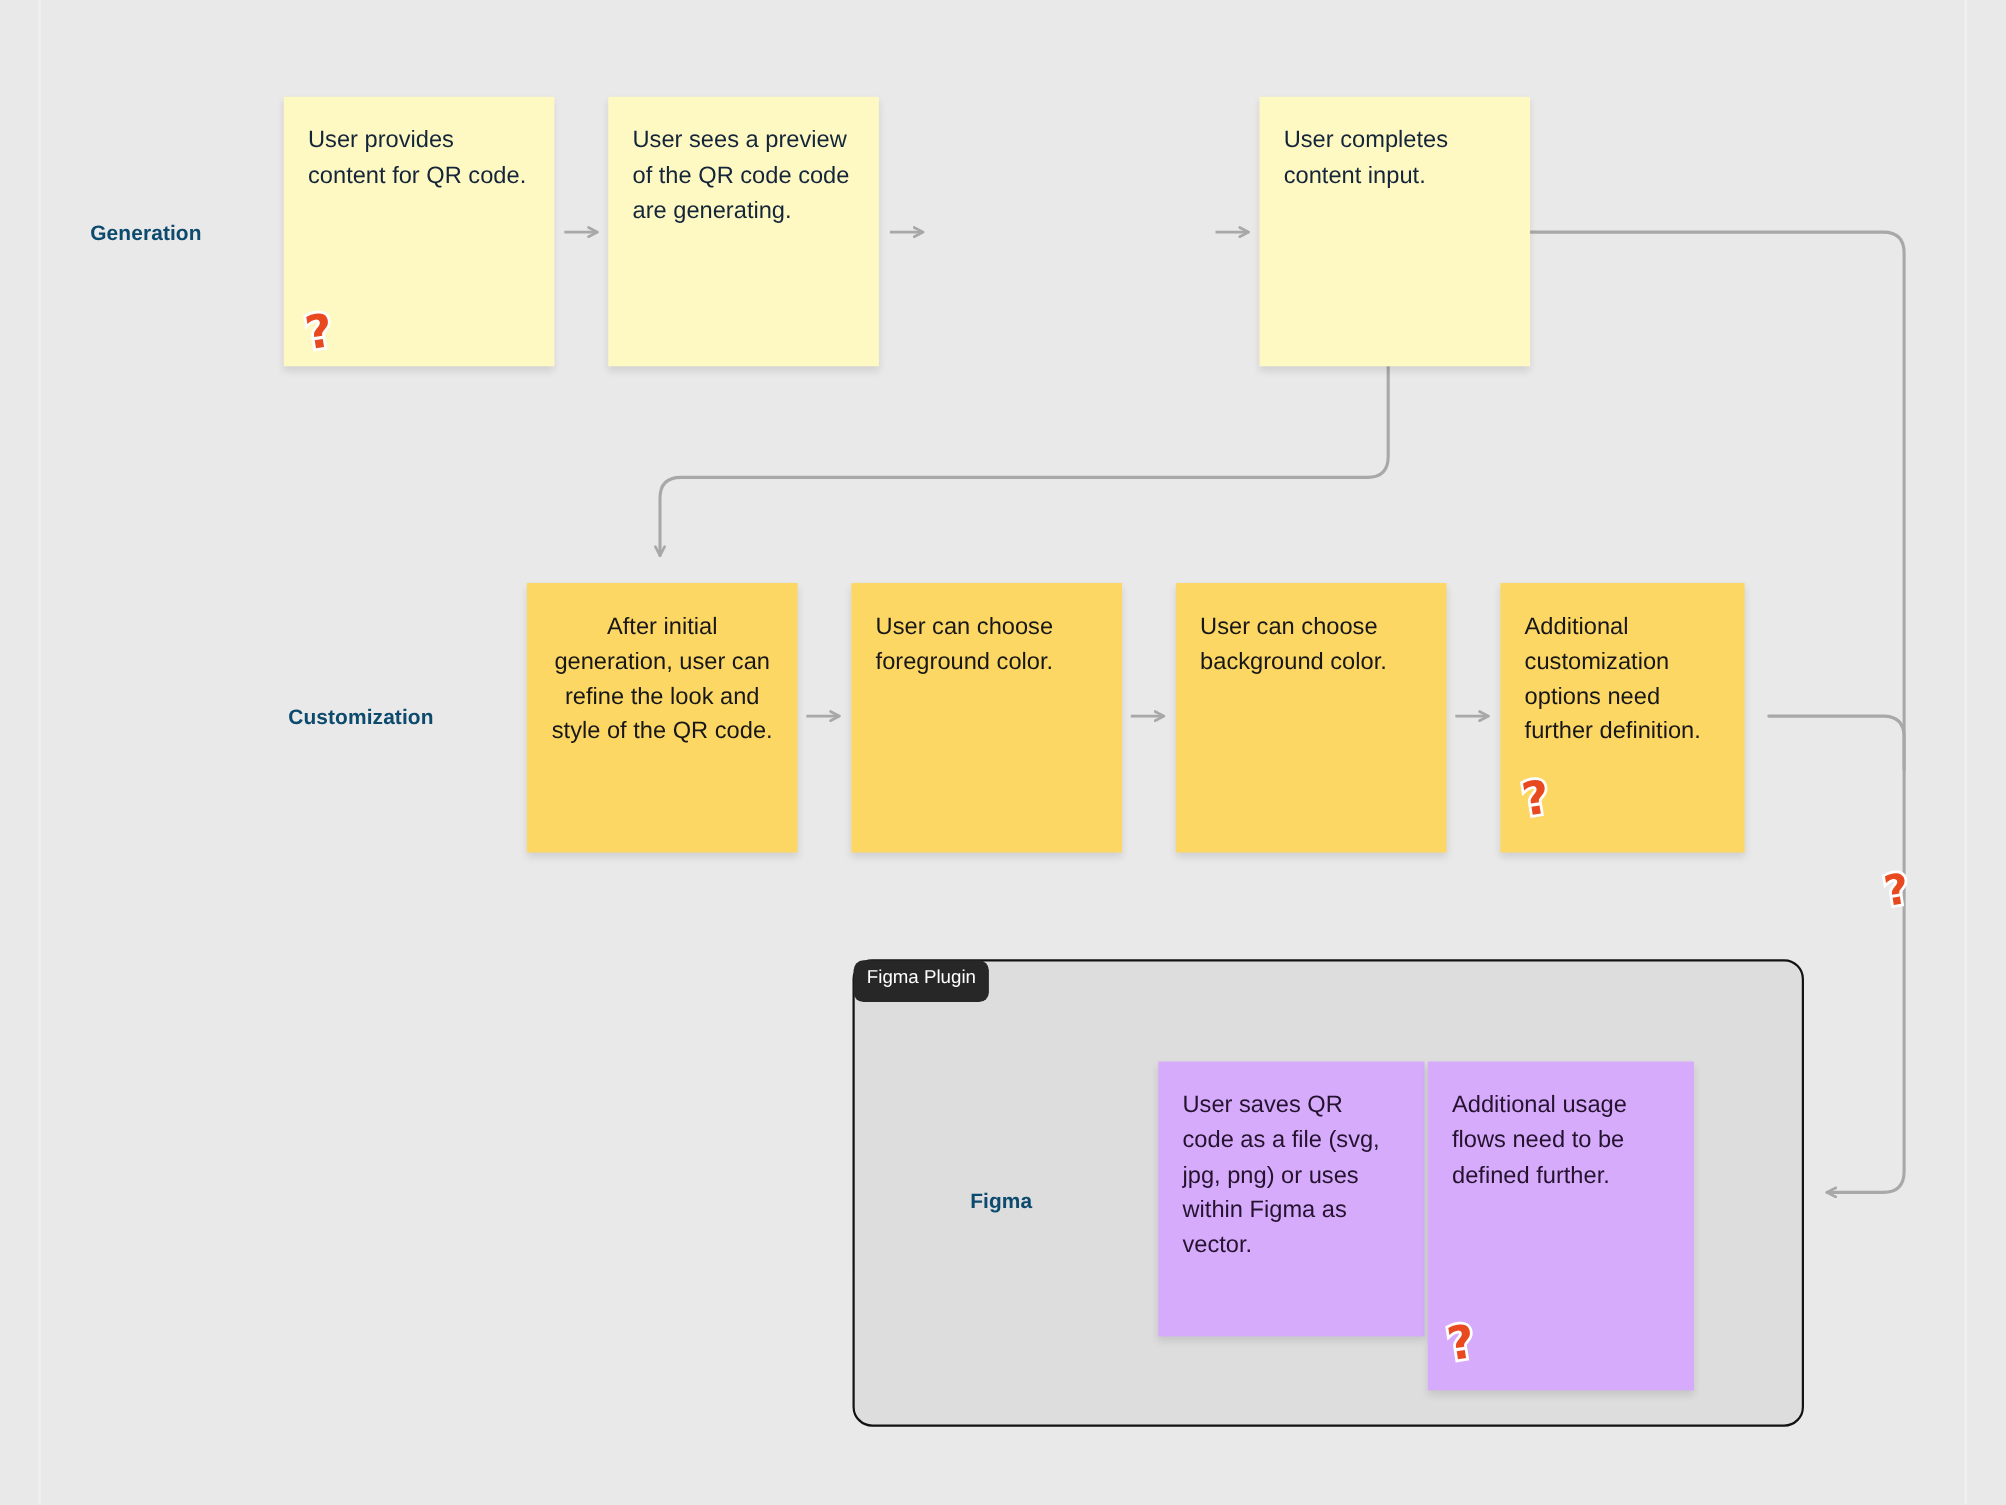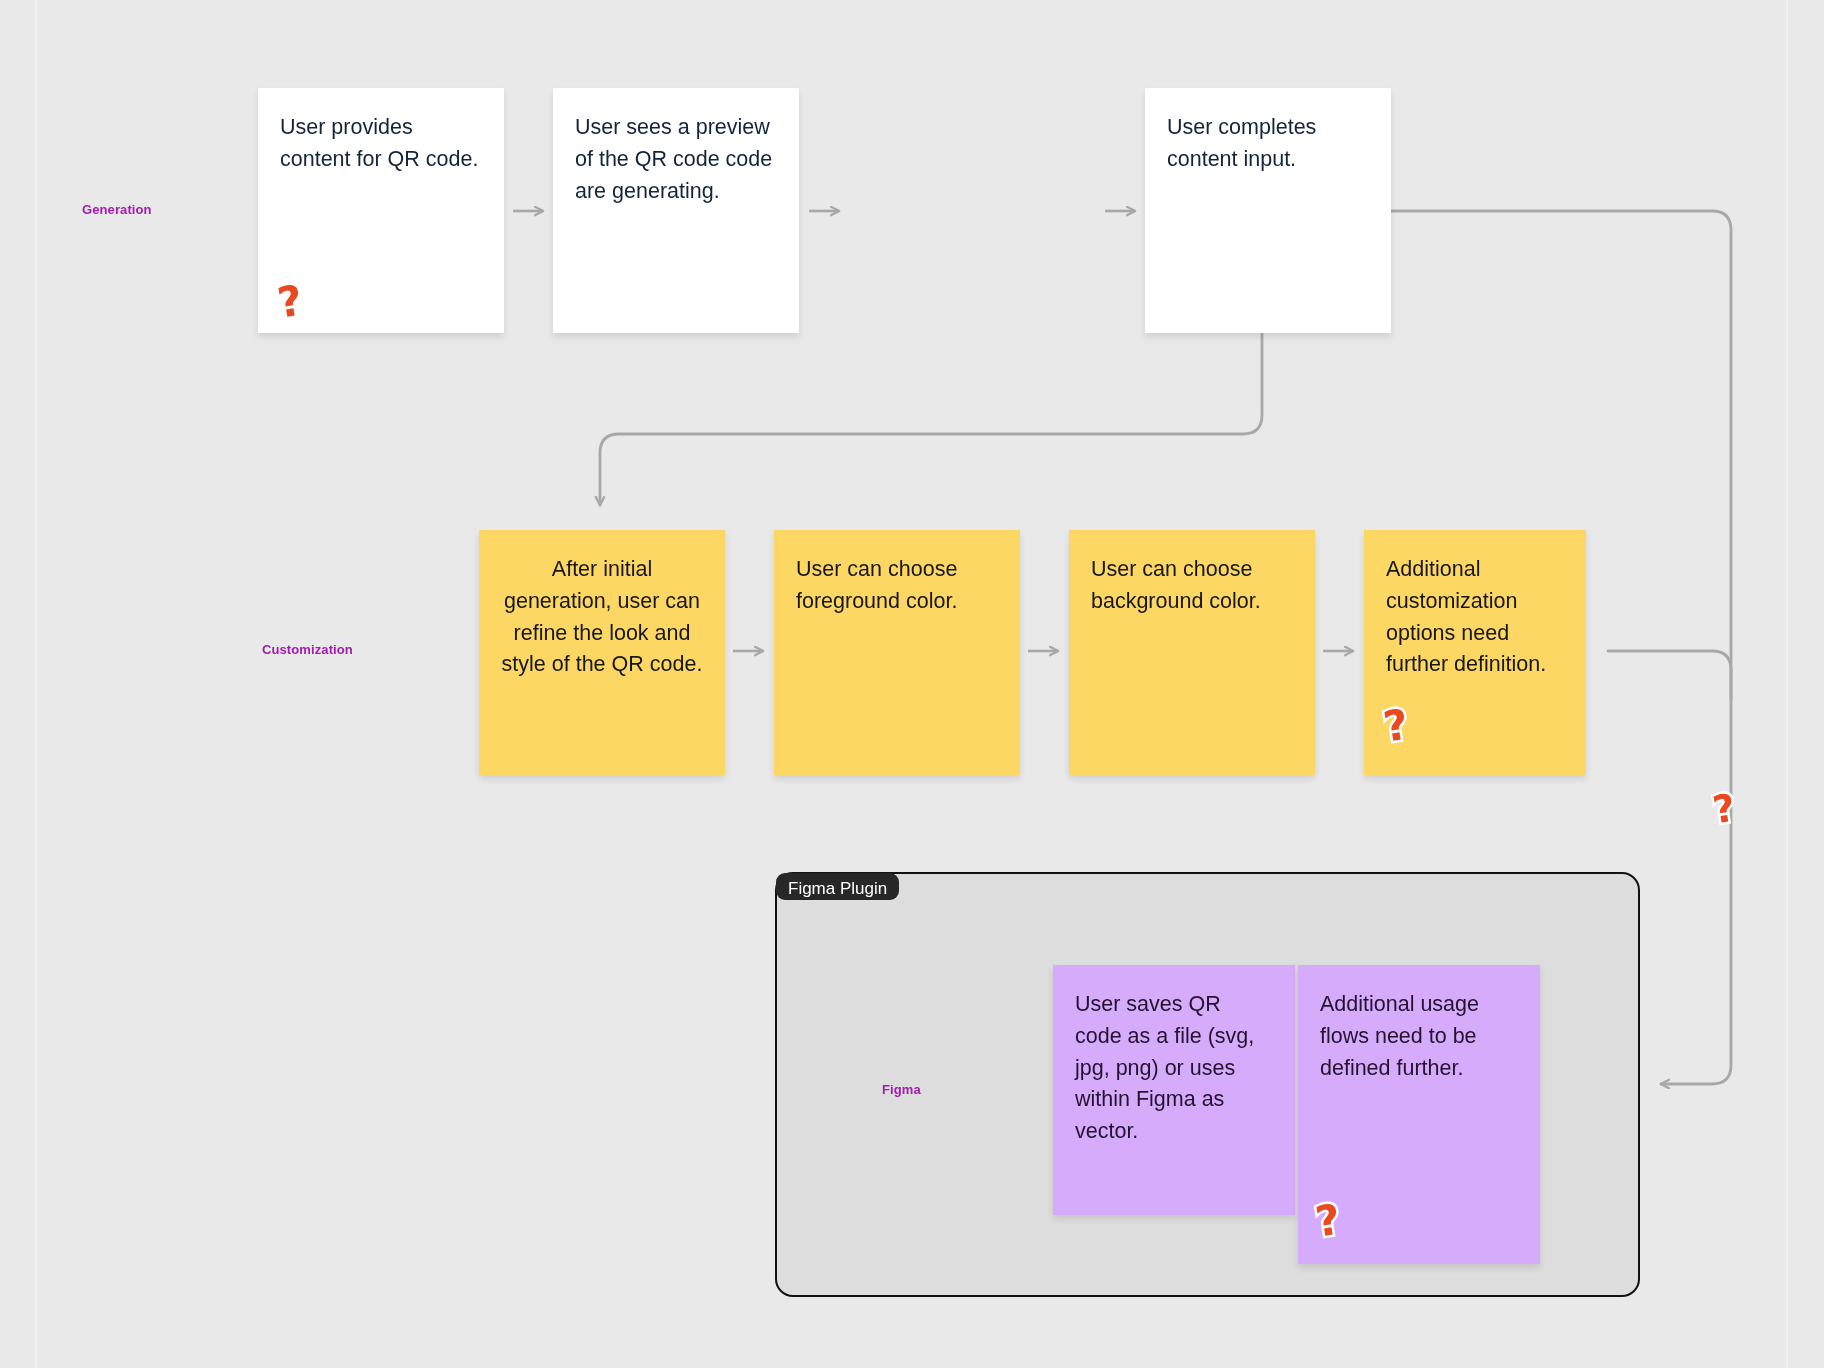--- a/index.html
+++ b/index.html
@@ -23,41 +23,41 @@
     position: absolute;
     top: 0;
     width: 2px;
     height: 1368px;
     background: #f1f1f1;
   }
 
   
   .row-label {
     position: absolute;
-    font-size: 13px;
+    font-size: 19px;
     font-weight: bold;
-    color: #a21caf;
+    color: #0c4a6e;
     letter-spacing: 0.1px;
     white-space: nowrap;
   }
 
   
   .card {
     position: absolute;
     box-sizing: border-box;
     padding: 24px 22px 18px 22px;
     font-size: 21.5px;
     line-height: 1.48;
     box-shadow: 0 4px 7px rgba(0,0,0,0.11);
   }
   .card .card-text {
     display: block;
     white-space: pre-line;
   }
-  .card.blue   { background: #ffffff; color: #14253a; }
+  .card.blue   { background: #fef9c3; color: #14253a; }
   .card.yellow { background: #fdd764; color: #171717; }
   .card.purple { background: #d6abfb; color: #24122f; }
 
   
   .qmark {
     position: absolute;
     font-size: 42px;
     line-height: 1;
     font-weight: bold;
     font-family: "DejaVu Sans", sans-serif;
@@ -84,21 +84,21 @@
     box-sizing: border-box;
     background: #dddddd;
     border: 2.5px solid #121212;
     border-radius: 18px;
   }
   .group-tag {
     position: absolute;
     background: #272727;
     color: #ffffff;
     font-size: 17px;
-    padding: 6px 12px 1px 12px;
+    padding: 6px 12px 12px 12px;
     border-radius: 9px;
     white-space: nowrap;
   }
 </style>
 </head>
 <body>
 
 <div id="canvas">
 
   <div class="guide" style="left:35px;"></div>

